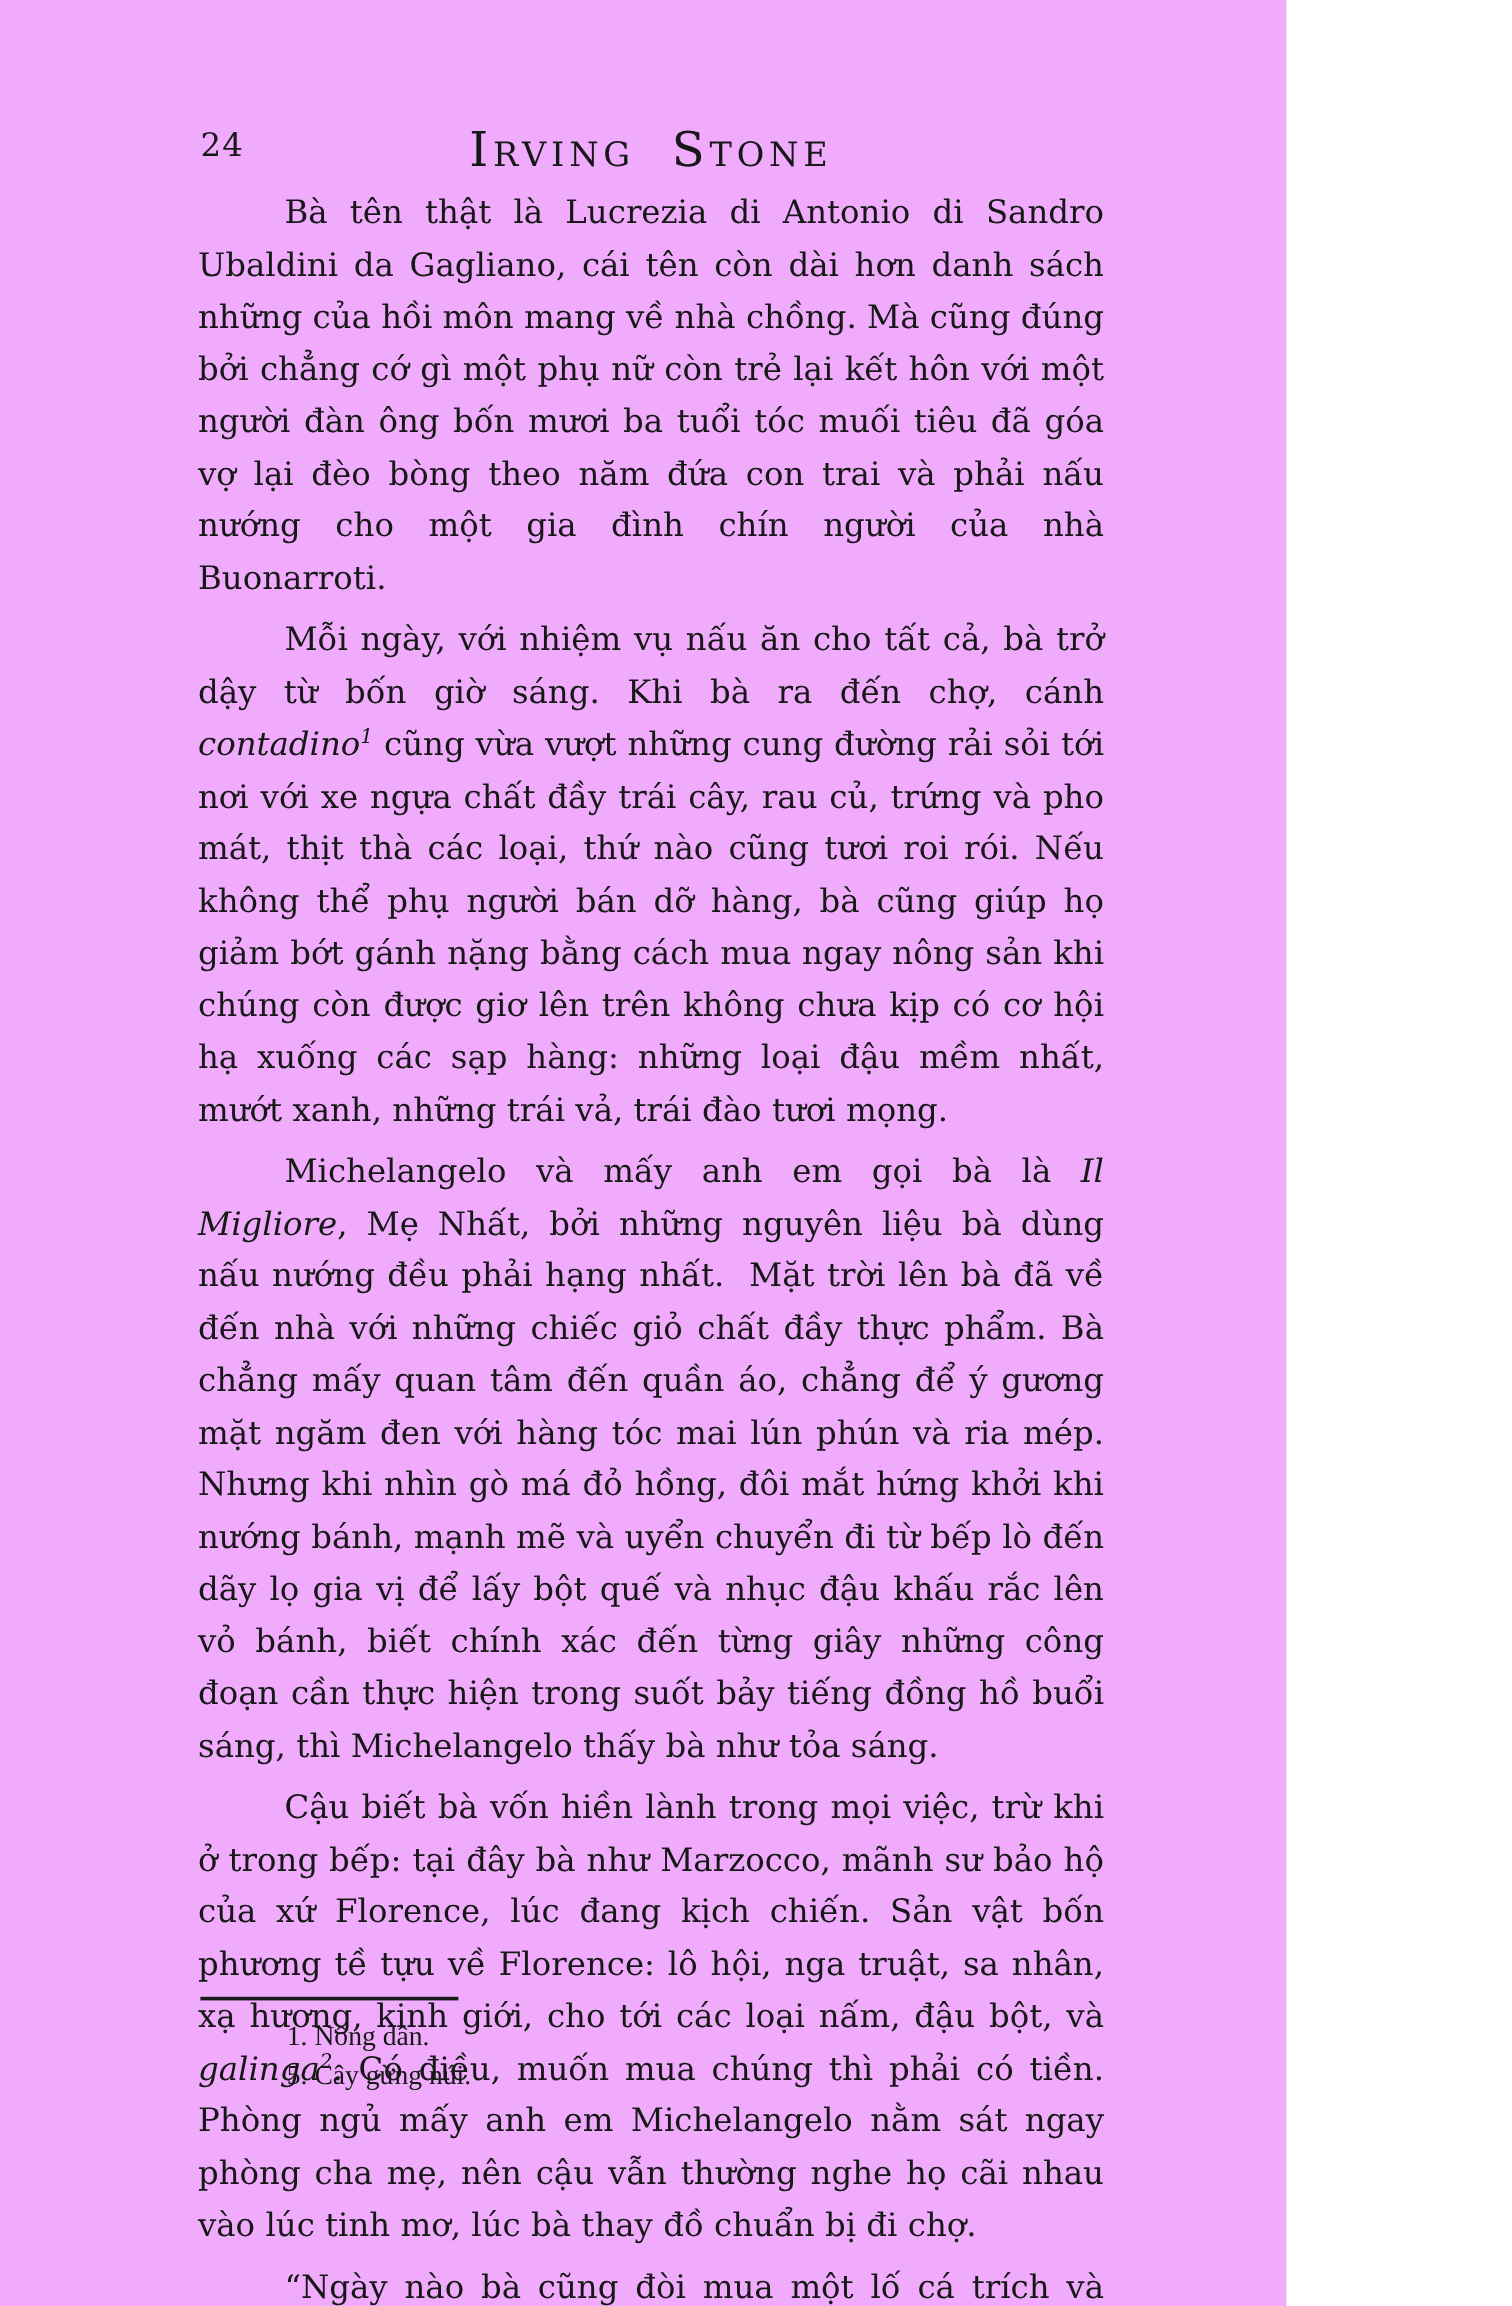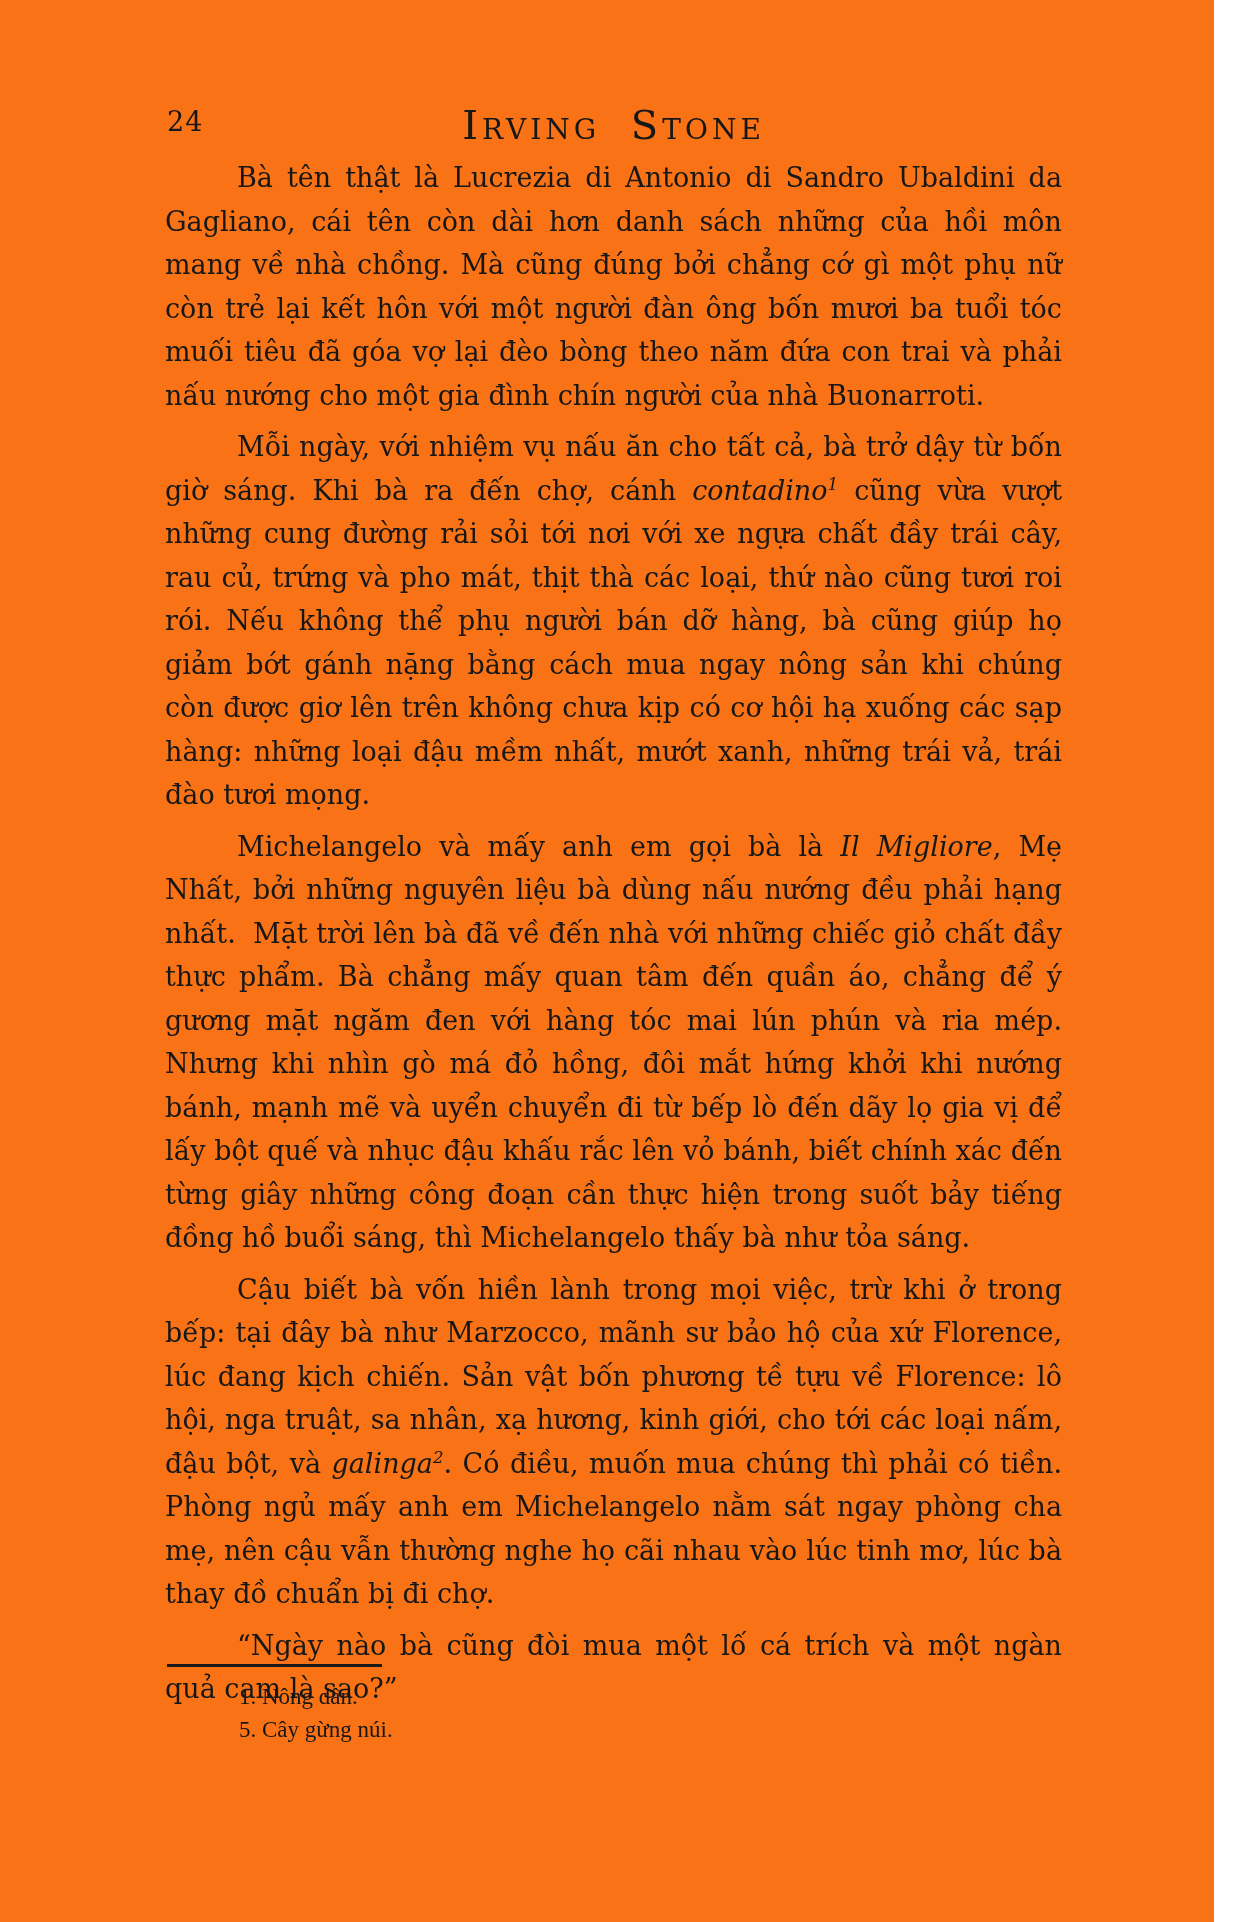--- a/index.html
+++ b/index.html
@@ -1,19 +1,19 @@
 <!DOCTYPE html>
 <html><head>
 <meta charset="utf-8">
 <style>
   html,body { margin:0; padding:0; }
   .page {
     position:relative;
-    width:1214px; height:1922px;
-    background:#f97316;
+    width:1072px; height:1922px;
+    background:#f0abfc;
     color:#171717;
     font-family:"DejaVu Serif","Liberation Serif",serif;
     overflow:hidden;
   }
   .header {
     position:absolute; left:165px; right:152px; top:102px;
     text-align:center;
     height:44px;
   }
   .pagenum {

